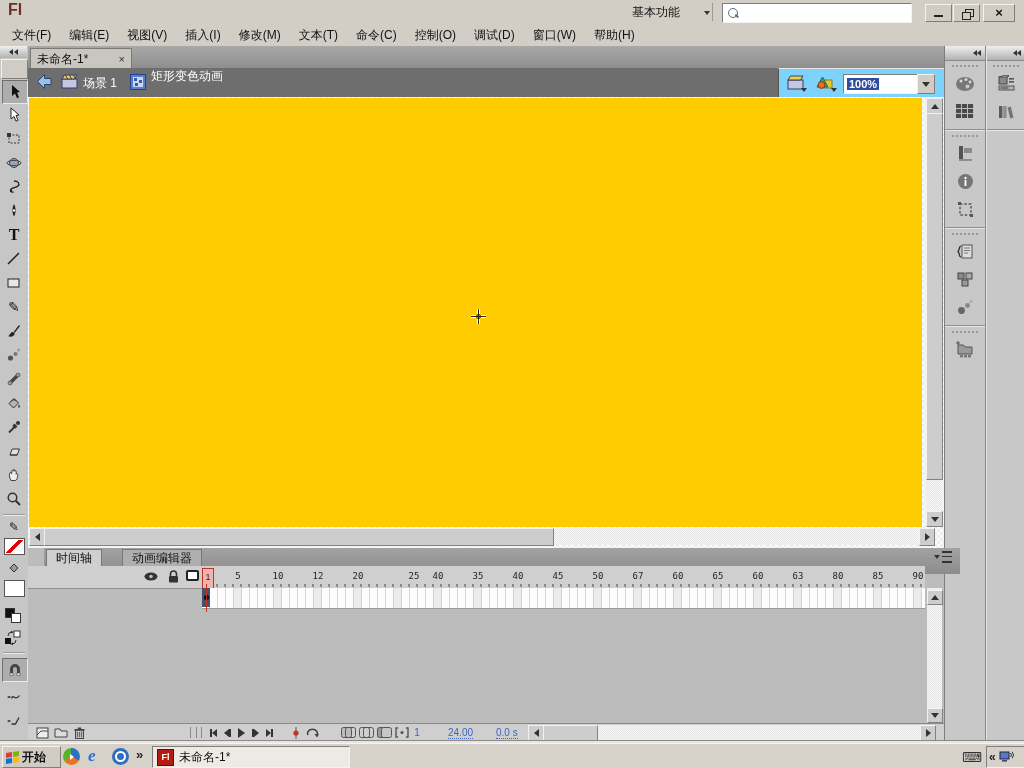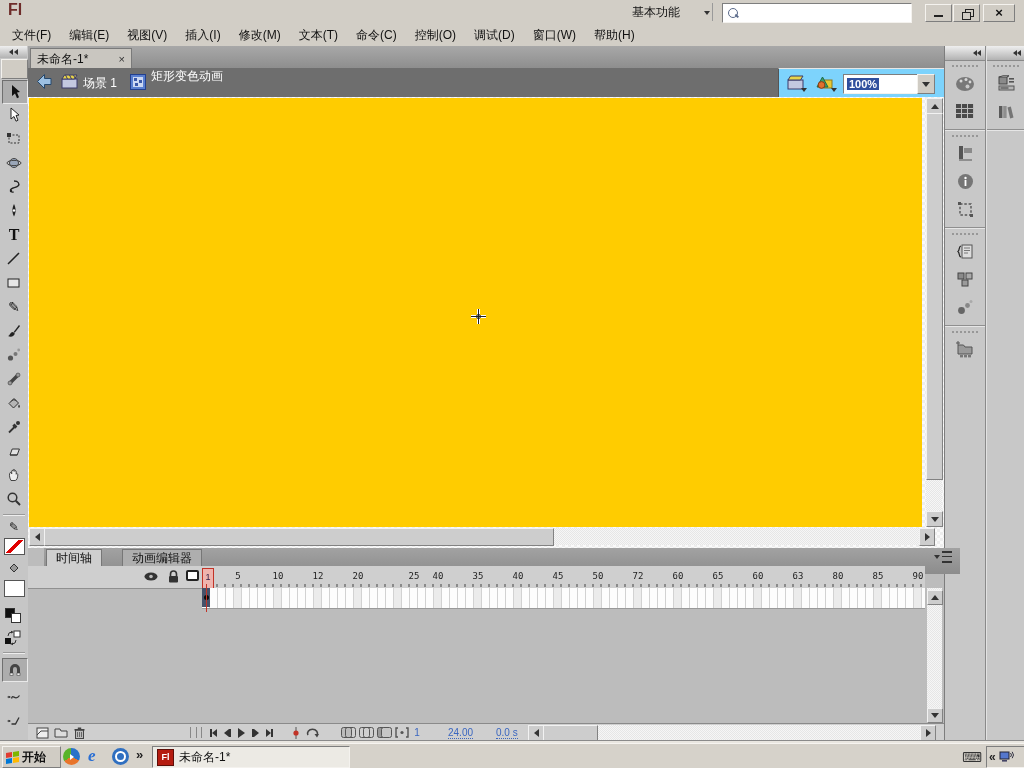--- a/index.html
+++ b/index.html
@@ -489,21 +489,21 @@
       <span class="rn" style="left:24px">5</span>
       <span class="rn" style="left:64px">10</span>
       <span class="rn" style="left:104px">12</span>
       <span class="rn" style="left:144px">20</span>
       <span class="rn" style="left:200px">25</span>
       <span class="rn" style="left:224px">40</span>
       <span class="rn" style="left:264px">35</span>
       <span class="rn" style="left:304px">40</span>
       <span class="rn" style="left:344px">45</span>
       <span class="rn" style="left:384px">50</span>
-      <span class="rn" style="left:424px">72</span>
+      <span class="rn" style="left:424px">67</span>
       <span class="rn" style="left:464px">60</span>
       <span class="rn" style="left:504px">65</span>
       <span class="rn" style="left:544px">60</span>
       <span class="rn" style="left:584px">63</span>
       <span class="rn" style="left:624px">80</span>
       <span class="rn" style="left:664px">85</span>
       <span class="rn" style="left:704px">90</span>
       <div class="a" style="left:0;bottom:1px;width:723px;height:3px;background:repeating-linear-gradient(to right,transparent 0 6px,#8a8a8a 6px 8px)"></div>
 
       <div class="a" style="left:0;top:2px;width:10px;height:19px;background:#efb4ae;border:1px solid #c23327;font-size:9px;text-align:center;line-height:17px;color:#33224a">

